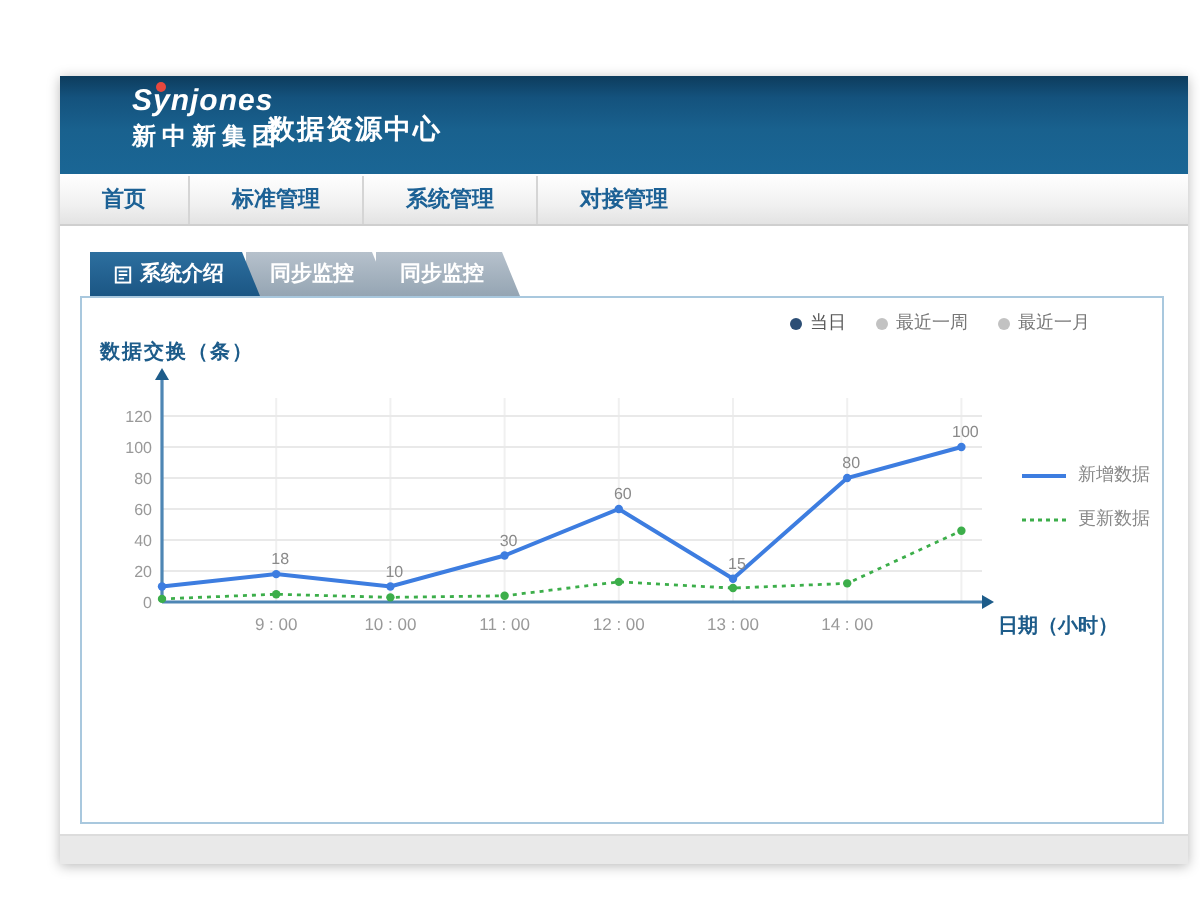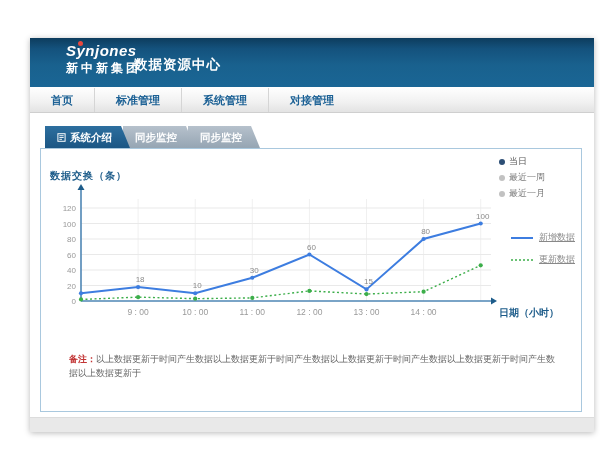--- a/index.html
+++ b/index.html
@@ -50,30 +50,30 @@
     display:flex;align-items:center;gap:4px;white-space:nowrap;
   }
   .tab.active{background:linear-gradient(180deg,#2d6f9f 0%,#1b5684 100%);z-index:3;position:relative;}
   .tab.inactive{background:linear-gradient(180deg,#b6c1cc 0%,#95a5b3 100%);position:relative;}
   .tab.t2{z-index:2;} .tab.t3{z-index:1;}
   
   .panel{
     position:absolute;left:10px;top:110px;width:542px;height:264px;background:#fff;
     border:1px solid #a9c8de;box-sizing:border-box;
   }
-  .filters{position:absolute;right:36px;top:6px;display:flex;gap:3px;font-size:9px;color:#777;flex-direction:column;}
+  .filters{position:absolute;right:36px;top:6px;display:flex;gap:15px;font-size:9px;color:#777;}
   .filters .f{display:flex;align-items:center;gap:4px;cursor:pointer;}
   .filters .fd{width:6px;height:6px;border-radius:50%;background:#c2c2c2;}
   .filters .f.on .fd{background:#2c4e75;}
   .filters .f.on{color:#555;}
   .ylab{position:absolute;left:9px;top:20px;font-size:10px;font-weight:bold;color:#1d5c8a;letter-spacing:1px;}
   #chart-svg{position:absolute;left:0;top:34px;}
   #chart-svg text{font-family:"Liberation Sans","DejaVu Sans",sans-serif;}
   .rlegend{position:absolute;left:470px;top:82px;font-size:9px;color:#888;}
-  .rlegend .row{display:flex;align-items:center;gap:6px;margin-bottom:9px;cursor:pointer;text-decoration:underline;}
+  .rlegend .row{display:flex;align-items:center;gap:6px;margin-bottom:9px;cursor:pointer;}
   .rlegend svg{display:block;}
   .note{position:absolute;left:28px;top:204px;width:492px;font-size:9px;line-height:1.5;color:#666;}
   .note .pfx{color:#c23434;font-weight:bold;}
   
   .footer-strip{position:absolute;left:0;bottom:0;width:100%;height:14px;background:#e9e9e9;border-top:1px solid #dcdcdc;}
 </style>
 </head>
 <body>
 
 <div class="page">
@@ -195,19 +195,16 @@
         <span>新增数据</span>
       </div>
       <div class="row">
         <svg width="22" height="4">
             <line x1="0" y1="2" x2="22" y2="2" stroke="#3cae4a" stroke-width="1.6" stroke-dasharray="2,2"></line>
           </svg>
         <span>更新数据</span>
       </div>
     </div>
 
-    <div class="note">
-      <span class="pfx">备注：</span><span>以上数据更新于时间产生数据以上数据更新于时间产生数据以上数据更新于时间产生数据以上数据更新于时间产生数据以上数据更新于</span>
-    </div>
   </div>
 
   <div class="footer-strip"></div>
 </div>
 
 </body></html>

